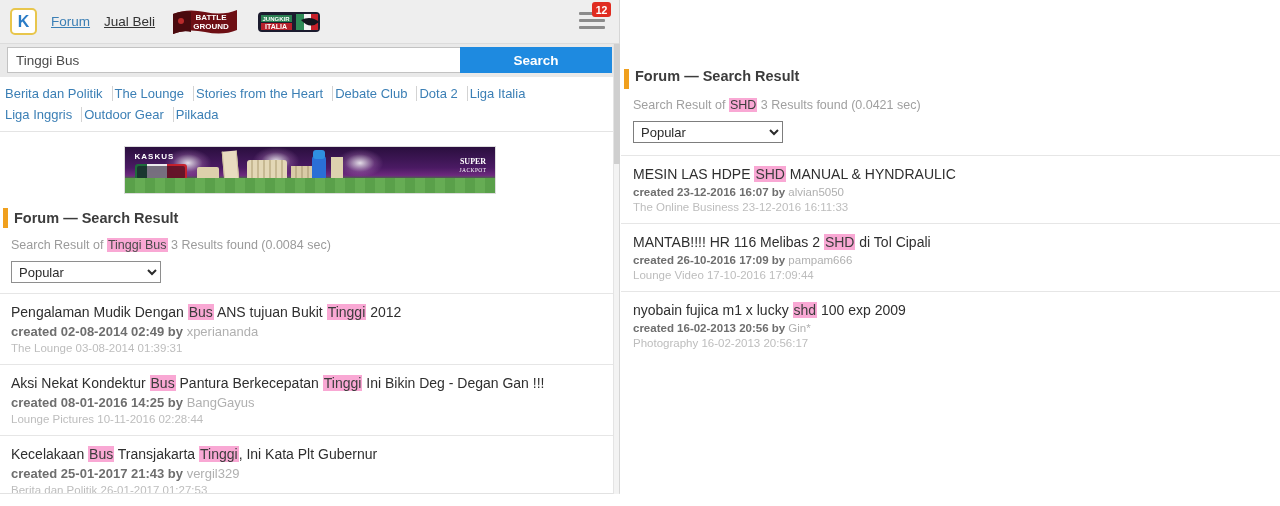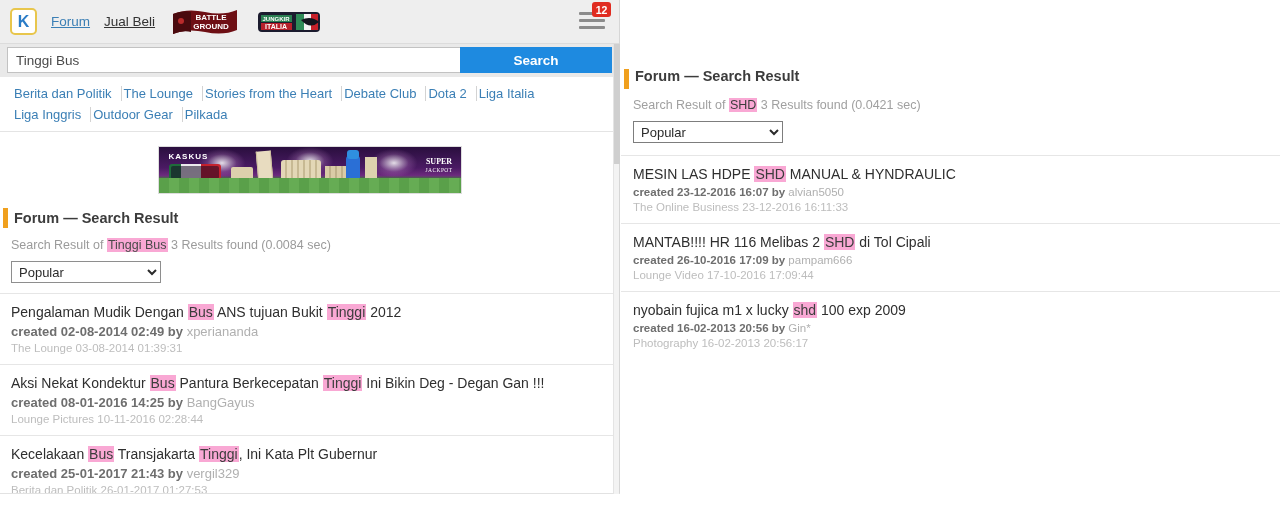--- a/index.html
+++ b/index.html
@@ -108,21 +108,21 @@
     color: #ffffff;
     border: none;
     font-size: 13.5px; font-weight: bold;
     cursor: pointer;
     font-family: "Liberation Sans", sans-serif;
   }
 
   
   .catnav {
     background: #ffffff;
-    padding: 6px 8px 6px 12px;
+    padding: 6px 8px 6px 3px;
     border-bottom: 1px solid #e4e4e4;
     line-height: 20px;
   }
   .catnav a {
     font-size: 13px;
     color: #3b7fb5;
     text-decoration: none;
     padding: 0 9px 0 0;
     margin-right: 2px;
     border-right: 1px solid #d3d3d3;
@@ -132,21 +132,21 @@
   .catnav a.first { padding-left: 2px; }
   .catnav a.last { border-right: none; }
 
   
   .banner-wrap {
     padding: 14px 0 10px 0;
     display: flex; justify-content: center;
     background:#fff;
   }
   .banner {
-    width: 304px; height: 48px;
+    width: 372px; height: 48px;
     position: relative;
     overflow: hidden;
     border: 1px solid #ddd;
     background: linear-gradient(180deg,#2a0f3e 0%, #4a1a63 45%, #6d2a7e 62%, #3f7a3a 70%, #5fa84e 100%);
   }
   .banner .light {
     position: absolute; width: 46px; height: 28px;
     background: radial-gradient(ellipse at center, rgba(255,255,255,.85) 0%, rgba(255,190,255,0.18) 45%, rgba(255,255,255,0) 72%);
   }
   .banner .kaskus-txt {

